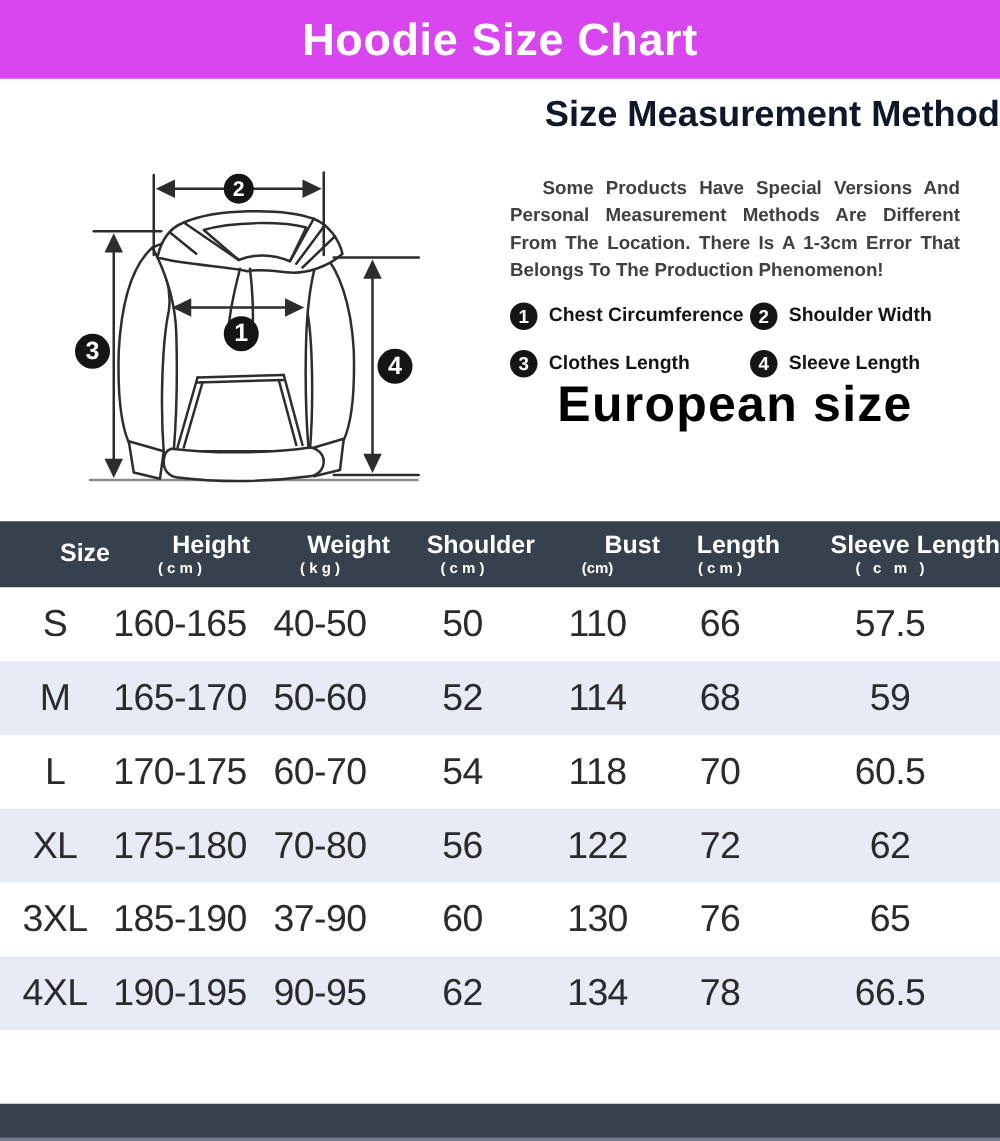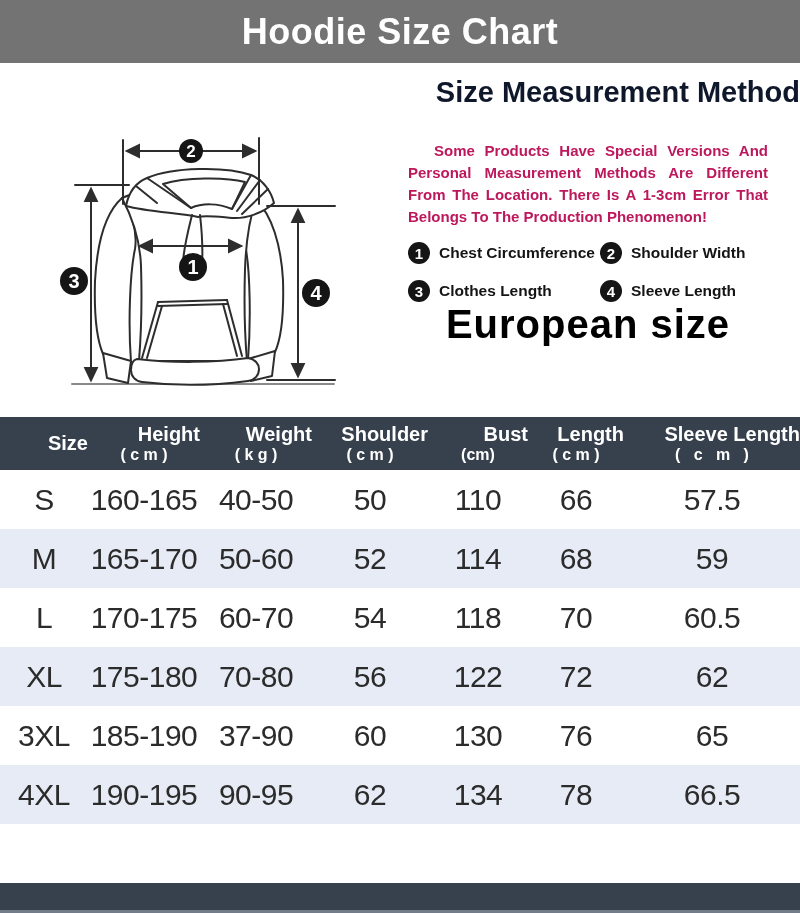--- a/index.html
+++ b/index.html
@@ -1,43 +1,43 @@
 <!DOCTYPE html>
 <html><head>
 <meta charset="utf-8">
 <style>
   * { margin:0; padding:0; box-sizing:border-box; }
   html,body { background:#ffffff; }
   body { width:800px; height:913px; font-family:"Liberation Sans", sans-serif; position:relative; overflow:hidden; }
 
   
-  .top-bar { height:63px; background:#737373; display:flex; align-items:center; justify-content:center; }
+  .top-bar { height:63px; background:#d946ef; display:flex; align-items:center; justify-content:center; }
   .top-bar h1 { color:#ffffff; font-size:36px; font-weight:700; letter-spacing:.5px; }
 
   
   .method-title { text-align:right; font-size:29px; font-weight:700; color:#0f172a; padding-top:13px; height:63px; }
 
   
   .method { display:flex; height:284px; padding-left:30px; }
   .diagram { width:370px; height:284px; flex:none; }
   .info { width:360px; flex:none; margin-left:8px; padding-top:14px; }
   .info h3 { font-size:27px; font-weight:700; text-align:center; color:#141414; margin-bottom:6px; }
-  .info p { font-size:15px; font-weight:700; color:#be185d; line-height:22px; text-align:justify; text-indent:26px; }
+  .info p { font-size:15px; font-weight:700; color:#404040; line-height:22px; text-align:justify; text-indent:26px; }
   .legend { display:grid; grid-template-columns:192px 1fr; row-gap:16px; margin-top:14px; }
   .legend-item { display:flex; align-items:center; gap:9px; font-size:15.5px; font-weight:700; color:#141414; }
   .badge { width:22px; height:22px; border-radius:50%; background:#151515; color:#ffffff; font-size:15px; font-weight:700; display:inline-flex; align-items:center; justify-content:center; flex:none; }
   .region { color:#000000; font-size:40px; font-weight:700; text-align:center; letter-spacing:1px; }
 
   
   .size-table { width:100%; border-collapse:collapse; table-layout:fixed; margin-top:7px; }
   .size-table thead tr { background:#37404d; height:53px; }
   .size-table th { color:#ffffff; font-weight:700; vertical-align:middle; padding:0; }
   .th-wrap { display:flex; flex-direction:column; justify-content:center; line-height:1.15; }
   .col-label { font-size:20px;text-align:right; }
-  .col-unit { font-size:16px; white-space:pre; }
+  .col-unit { font-size:12px; white-space:pre; }
   .size-table th:nth-child(1){width:11%} .size-table th:nth-child(2){width:14%}
   .size-table th:nth-child(3){width:14%} .size-table th:nth-child(4){width:14.5%}
   .size-table th:nth-child(5){width:12.5%} .size-table th:nth-child(6){width:12%}
   .size-table th:nth-child(7){width:22%}
   .size-table tbody tr { height:59px; background:#ffffff; }
   .size-table tbody tr:nth-child(even) { background:#e6ebf5; }
   .size-table td { text-align:center; vertical-align:middle; font-size:30px; color:#2b2b2b; letter-spacing:-0.5px; }
 
   
   .bottom-bar { position:absolute; left:0; right:0; bottom:0; height:30px; background:#37404d; }

